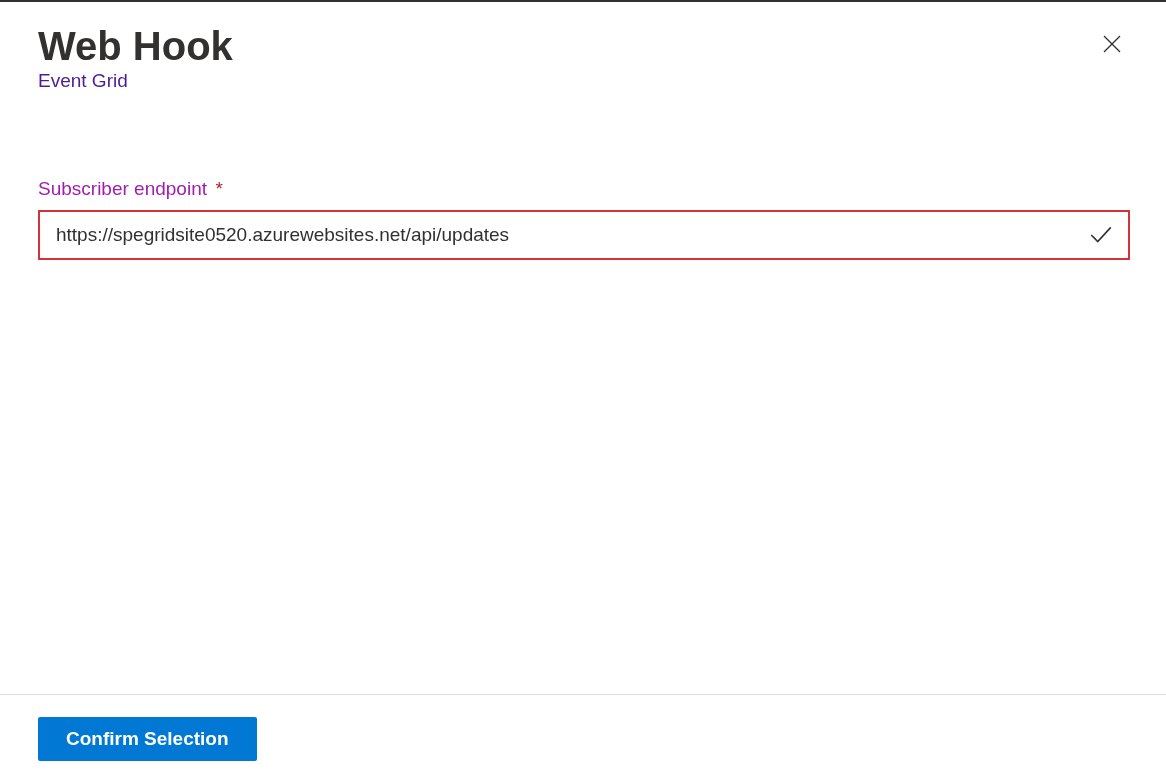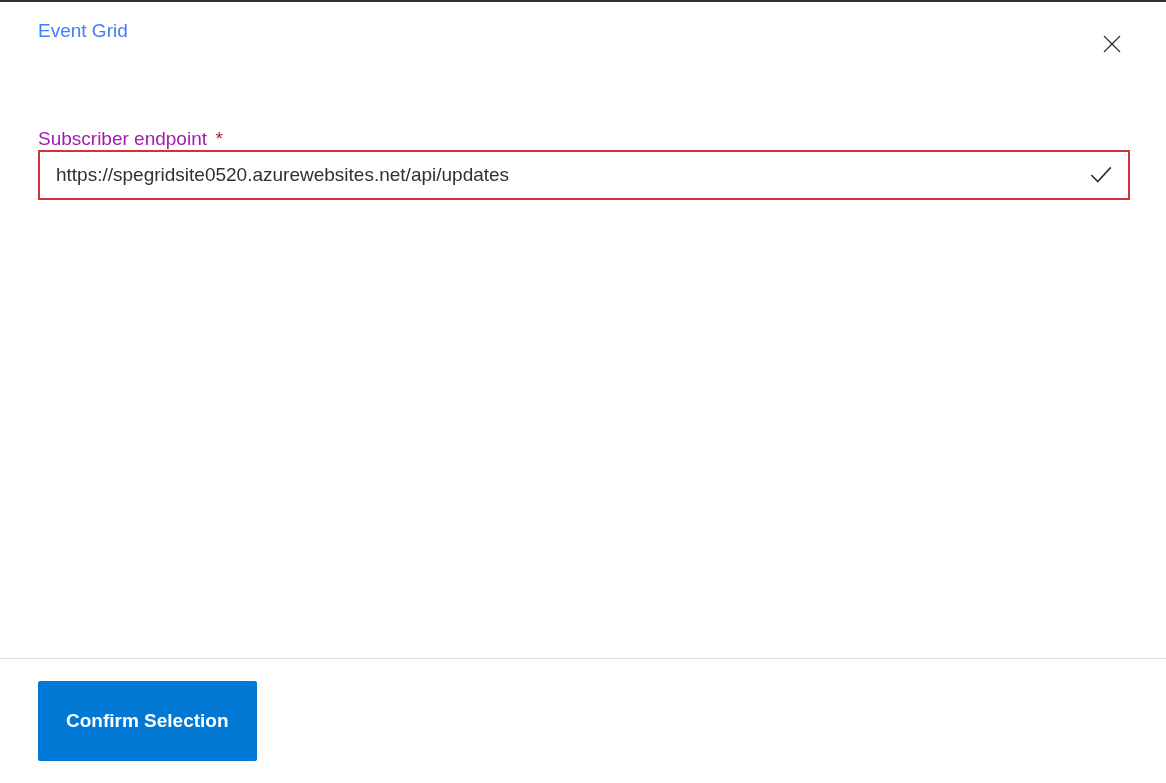--- a/index.html
+++ b/index.html
@@ -30,21 +30,21 @@
     .page-title {
       font-size: 40px;
       font-weight: 600;
       color: #323130;
       line-height: 1.2;
       margin-top: 2px;
     }
     .page-subtitle {
       font-size: 19px;
       font-weight: 400;
-      color: #3b82f6;
+      color: #4c1d95;
       margin-top: 0px;
     }
     .close-button {
       position: absolute;
       top: 30px;
       right: 40px;
       width: 28px;
       height: 28px;
       display: flex;
       align-items: center;
@@ -65,20 +65,21 @@
       font-weight: 400;
       color: #a21caf;
       display: inline-block;
     }
     .required-indicator {
       color: #a4262c;
       font-size: 19px;
       margin-left: 4px;
     }
     .input-container {
+      margin-top: 10px;
       position: relative;
       border: 2px solid #d13438;
       height: 50px;
       display: flex;
       align-items: center;
       width: 1092px;
     }
     .endpoint-input {
       flex: 1;
       height: 100%;
@@ -102,34 +103,35 @@
       bottom: 0;
       left: 0;
       right: 0;
       border-top: 1px solid #e1dfdd;
       padding: 22px 38px;
     }
     .confirm-button {
       background: #0078d4;
       color: #ffffff;
       border: none;
-      padding: 29px 28px;
+      padding: 11px 28px;
       font-size: 19px;
       font-weight: 600;
       font-family: inherit;
       cursor: pointer;
       border-radius: 2px;
     }
   </style>
 </head>
 <body>
 
 <div class="top-border"></div>
 
 <div class="content">
+  <h1 class="page-title">Web Hook</h1>
   <div class="page-subtitle">Event Grid</div>
 
   <button class="close-button">
     <svg viewBox="0 0 24 24" fill="none" stroke="#323130" stroke-width="1.2">
       <line x1="4" y1="4" x2="20" y2="20"></line>
       <line x1="20" y1="4" x2="4" y2="20"></line>
     </svg>
   </button>
 
   <div class="form-section">

